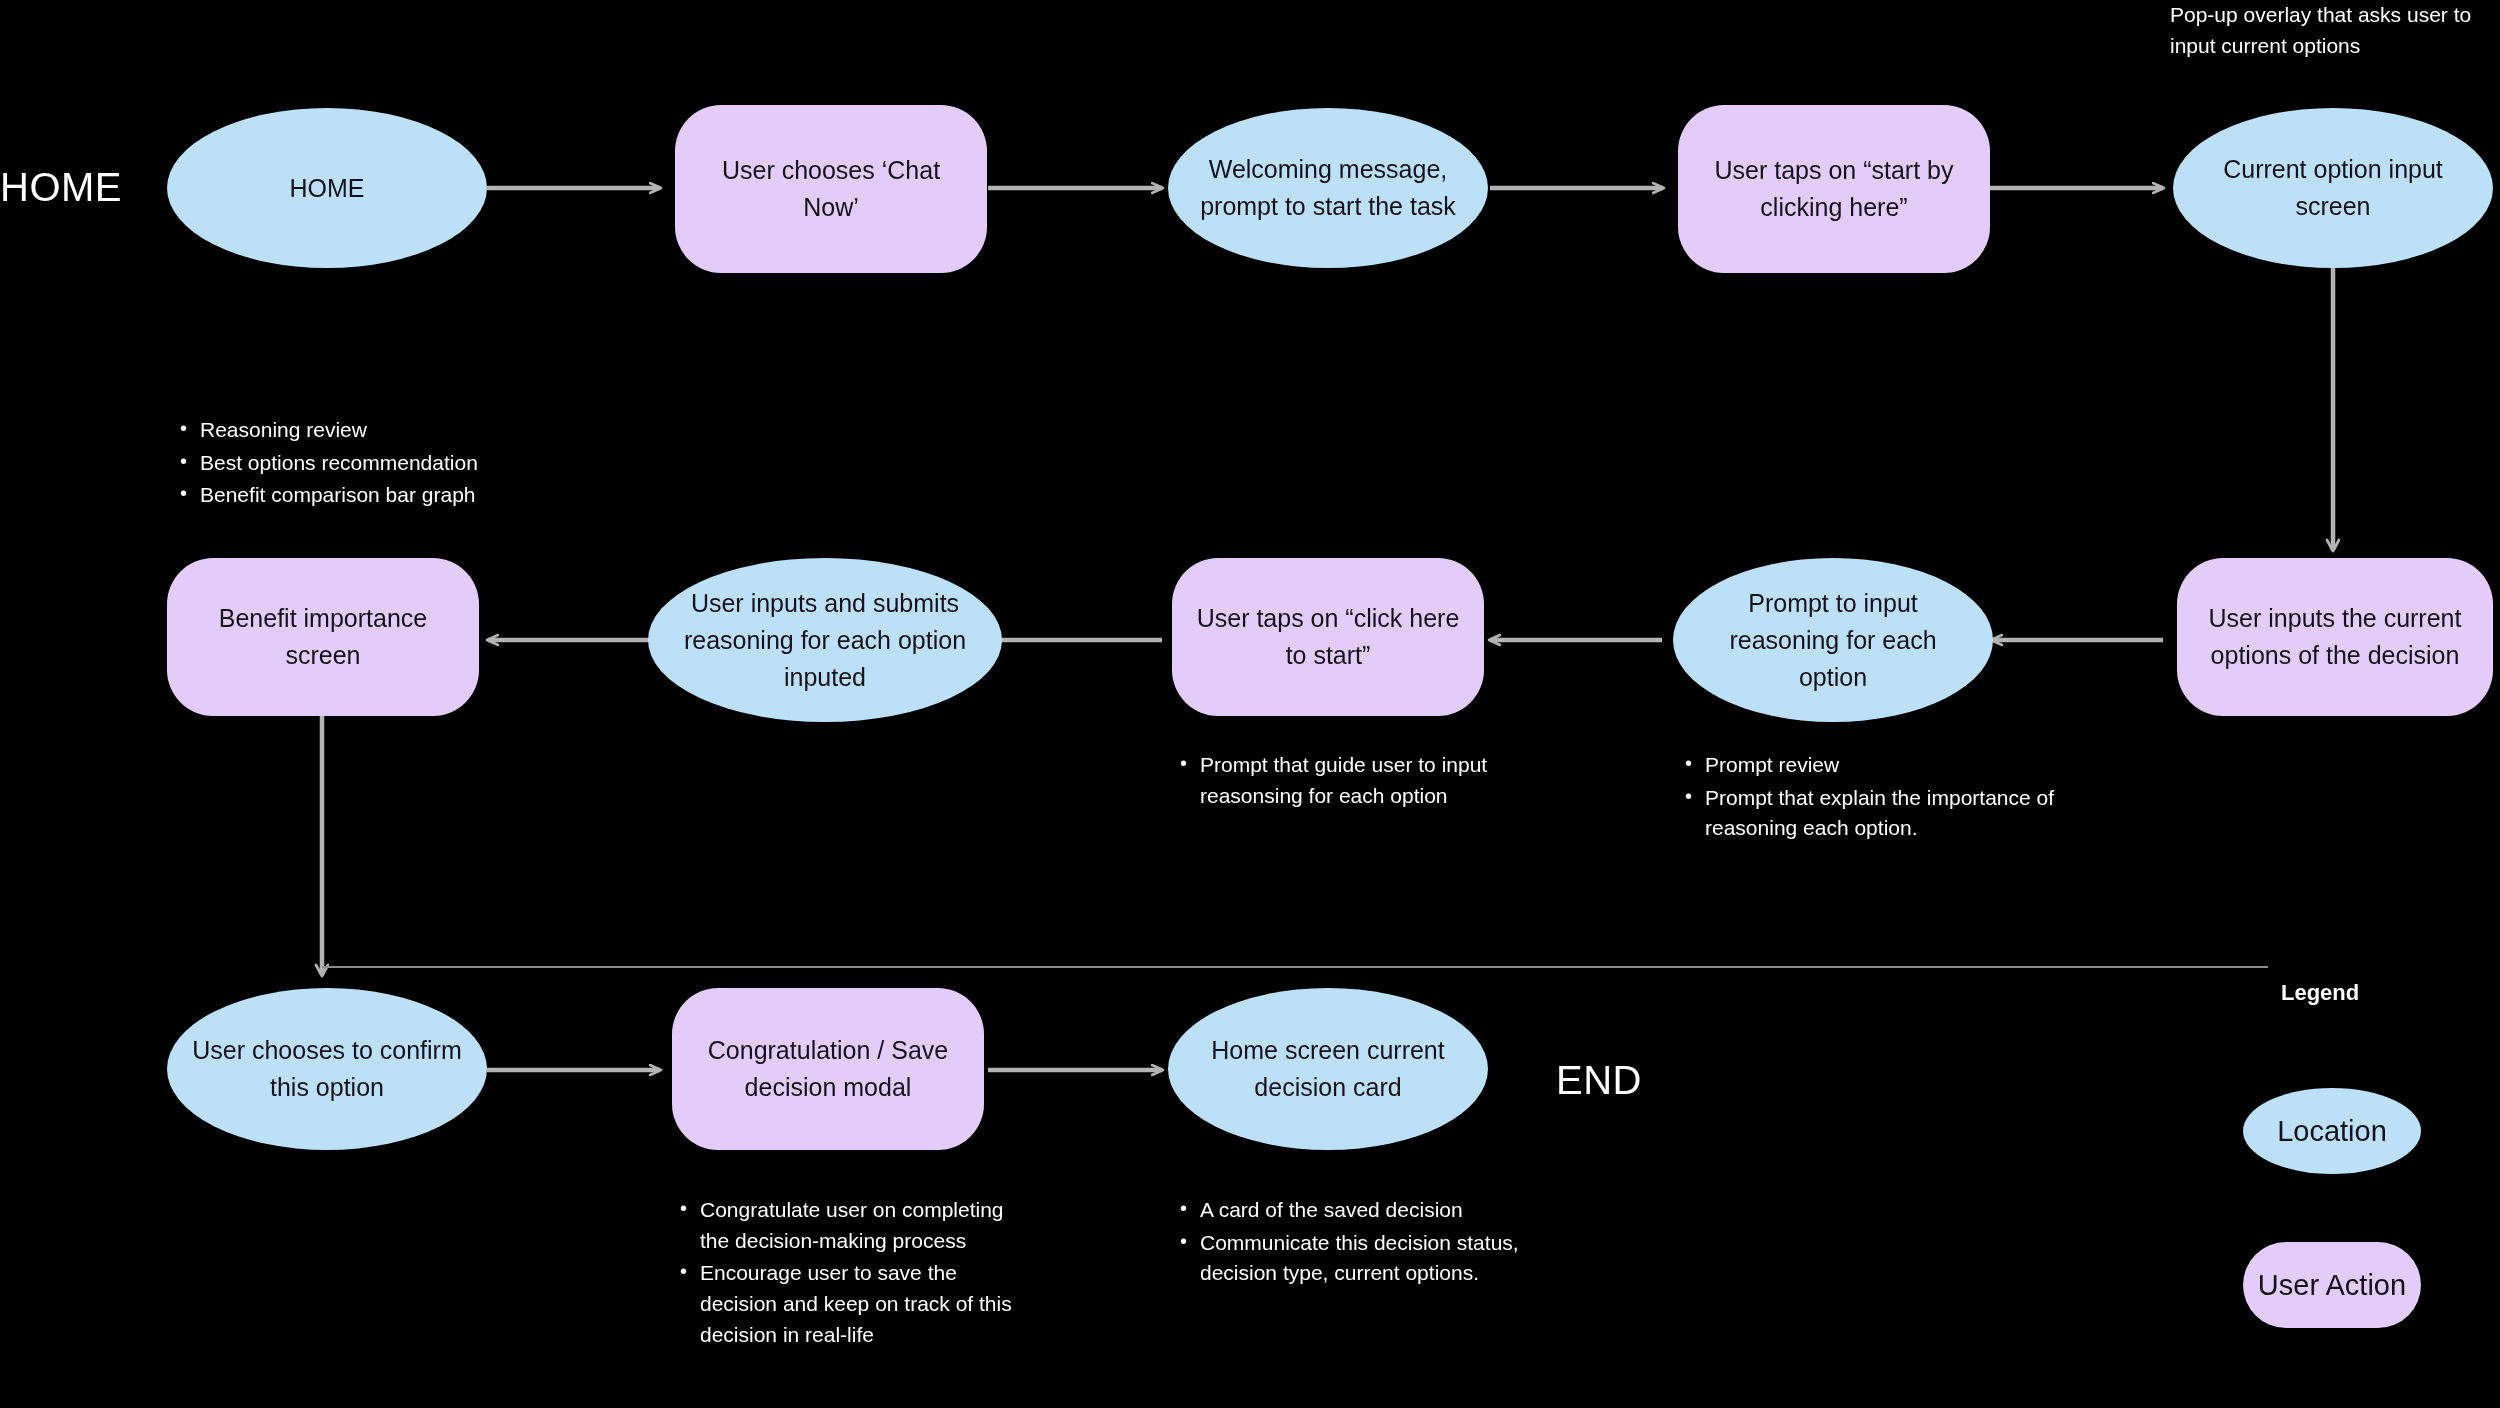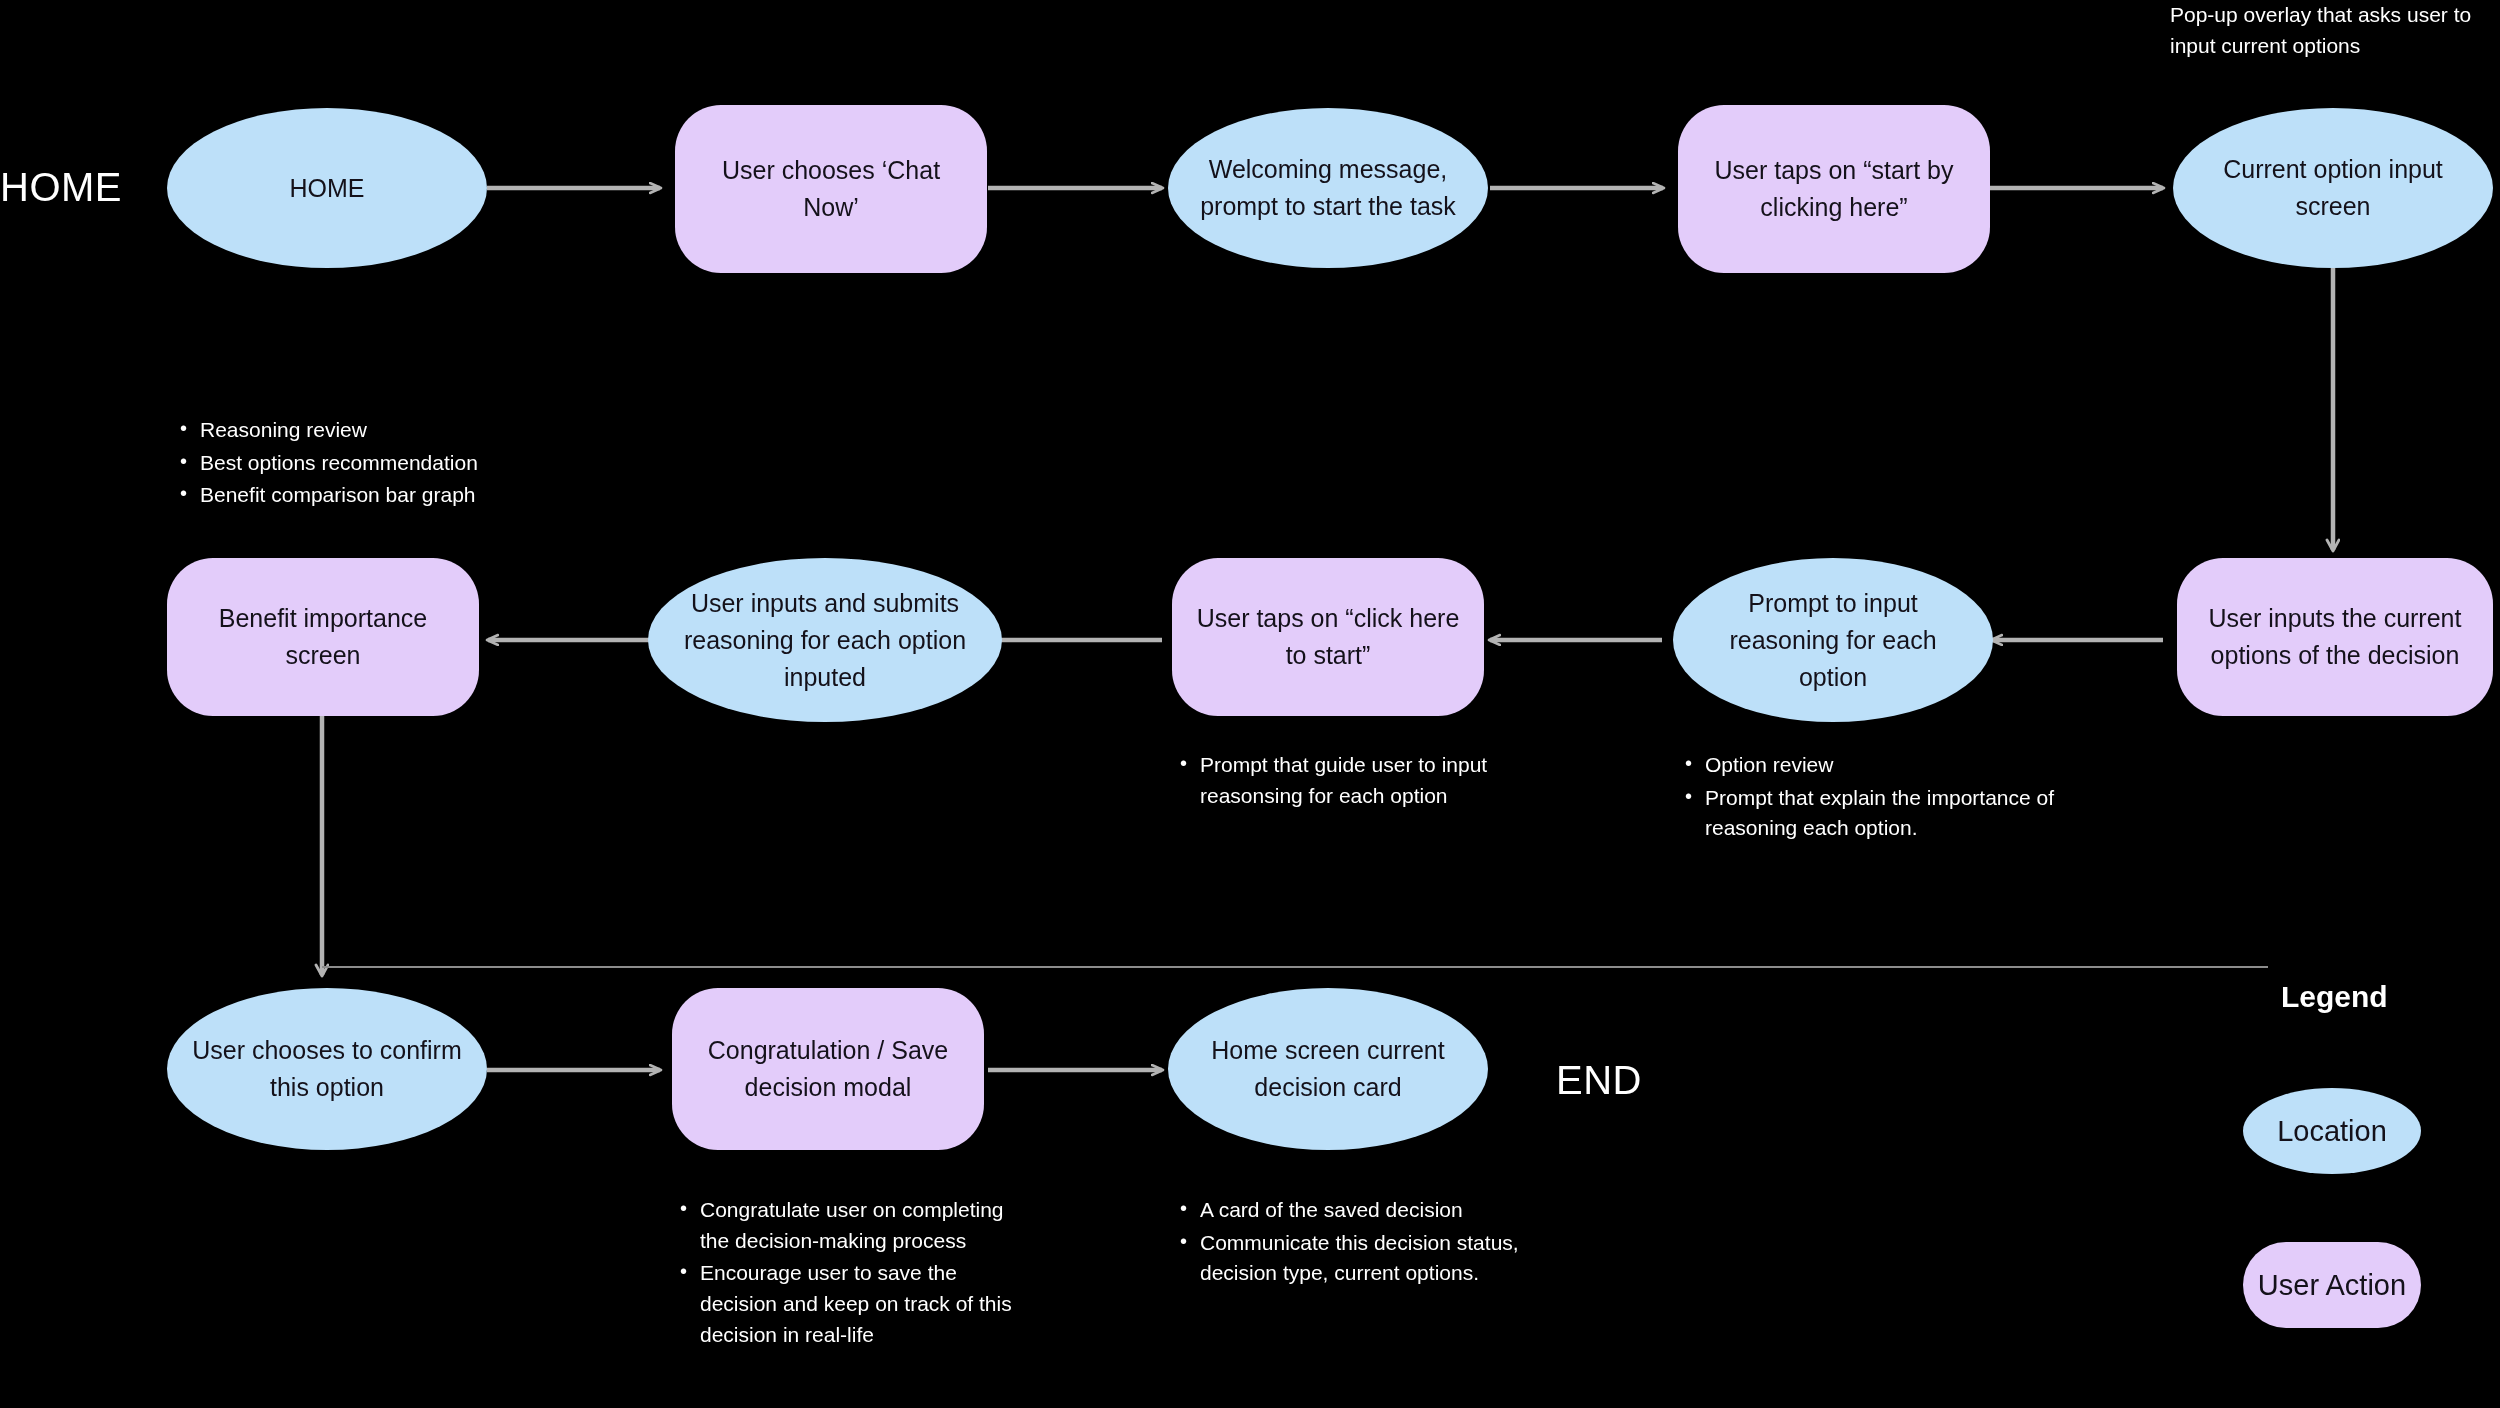--- a/index.html
+++ b/index.html
@@ -50,21 +50,21 @@
     position: absolute;
     color: #ffffff;
     z-index: 6;
   }
   .big-label {
     font-size: 40px;
     font-weight: 400;
     letter-spacing: .5px;
   }
   .legend-title {
-    font-size: 30px;
+    font-size: 22px;
     font-weight: 700;
   }
 
   
   .ann {
     position: absolute;
     color: #ffffff;
     font-size: 21px;
     line-height: 1.46;
     z-index: 6;
@@ -209,21 +209,21 @@
   </div>
 
   <div class="ann" style="left:1178px; top:750px; width:340px;">
     <ul>
       <li>Prompt that guide user to input reasonsing for each option</li>
     </ul>
   </div>
 
   <div class="ann" style="left:1683px; top:750px; width:420px;">
     <ul>
-      <li>Option review</li>
+      <li>Prompt review</li>
       <li>Prompt that explain the importance of reasoning each option.</li>
     </ul>
   </div>
 
   <div class="ann" style="left:678px; top:1195px; width:360px;">
     <ul>
       <li>Congratulate user on completing the decision-making process</li>
       <li>Encourage user to save the decision and keep on track of this decision in real-life</li>
     </ul>
   </div>

